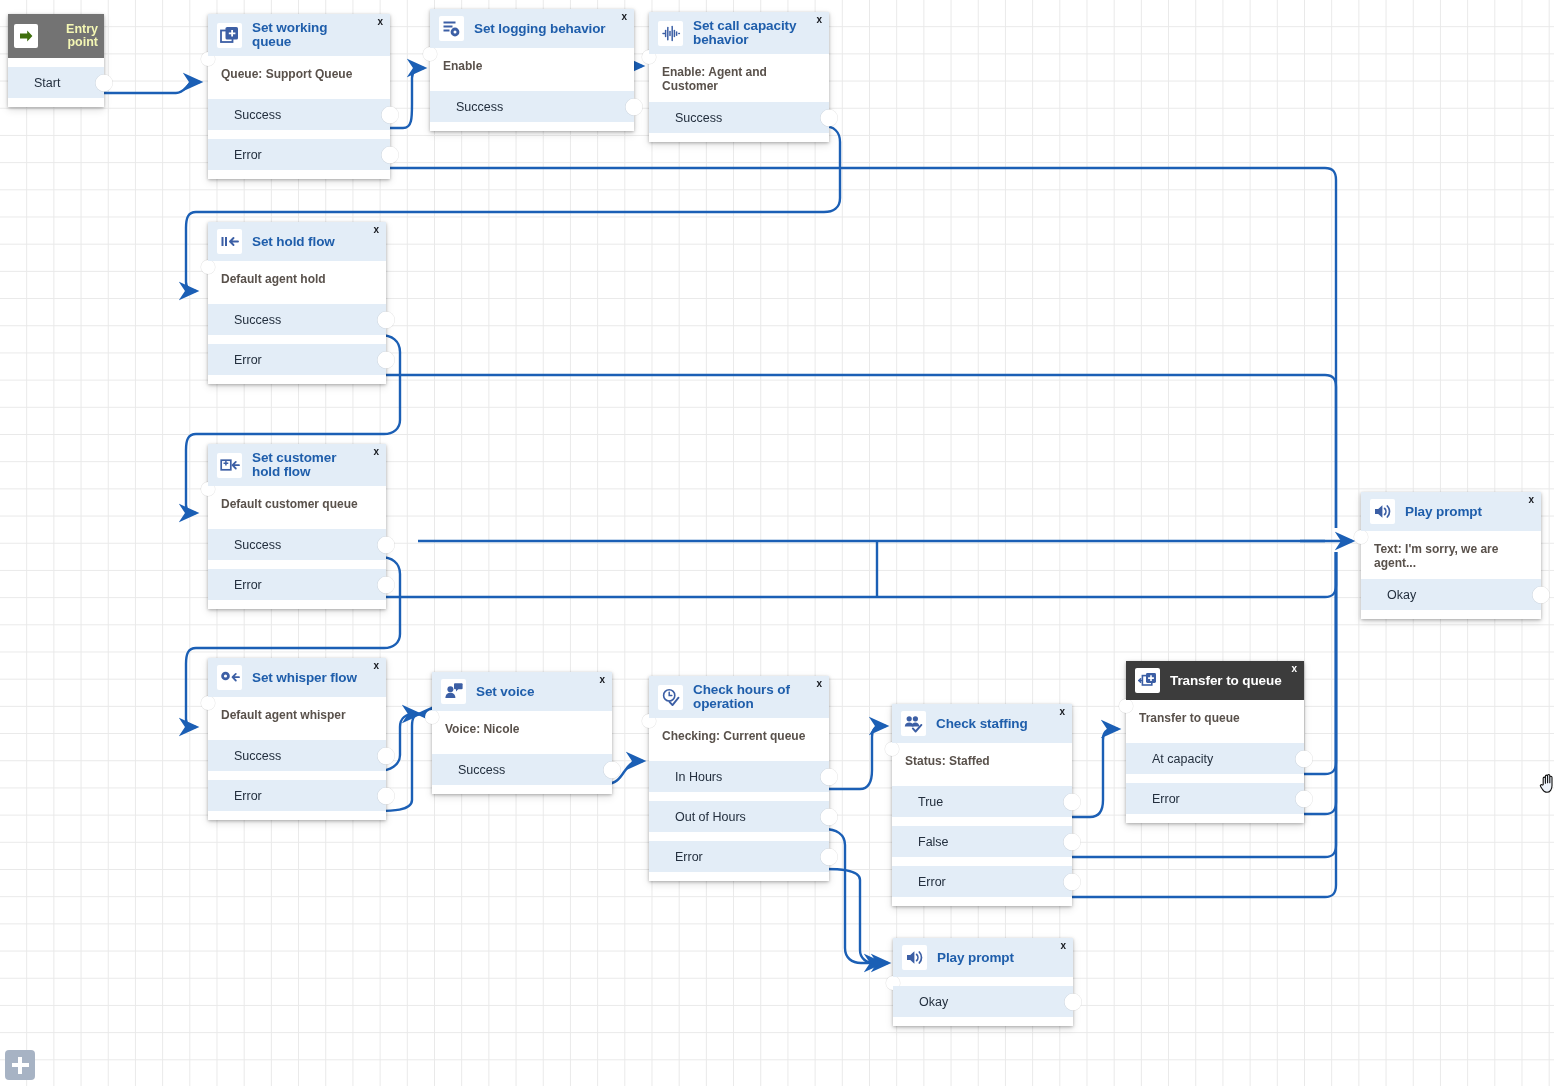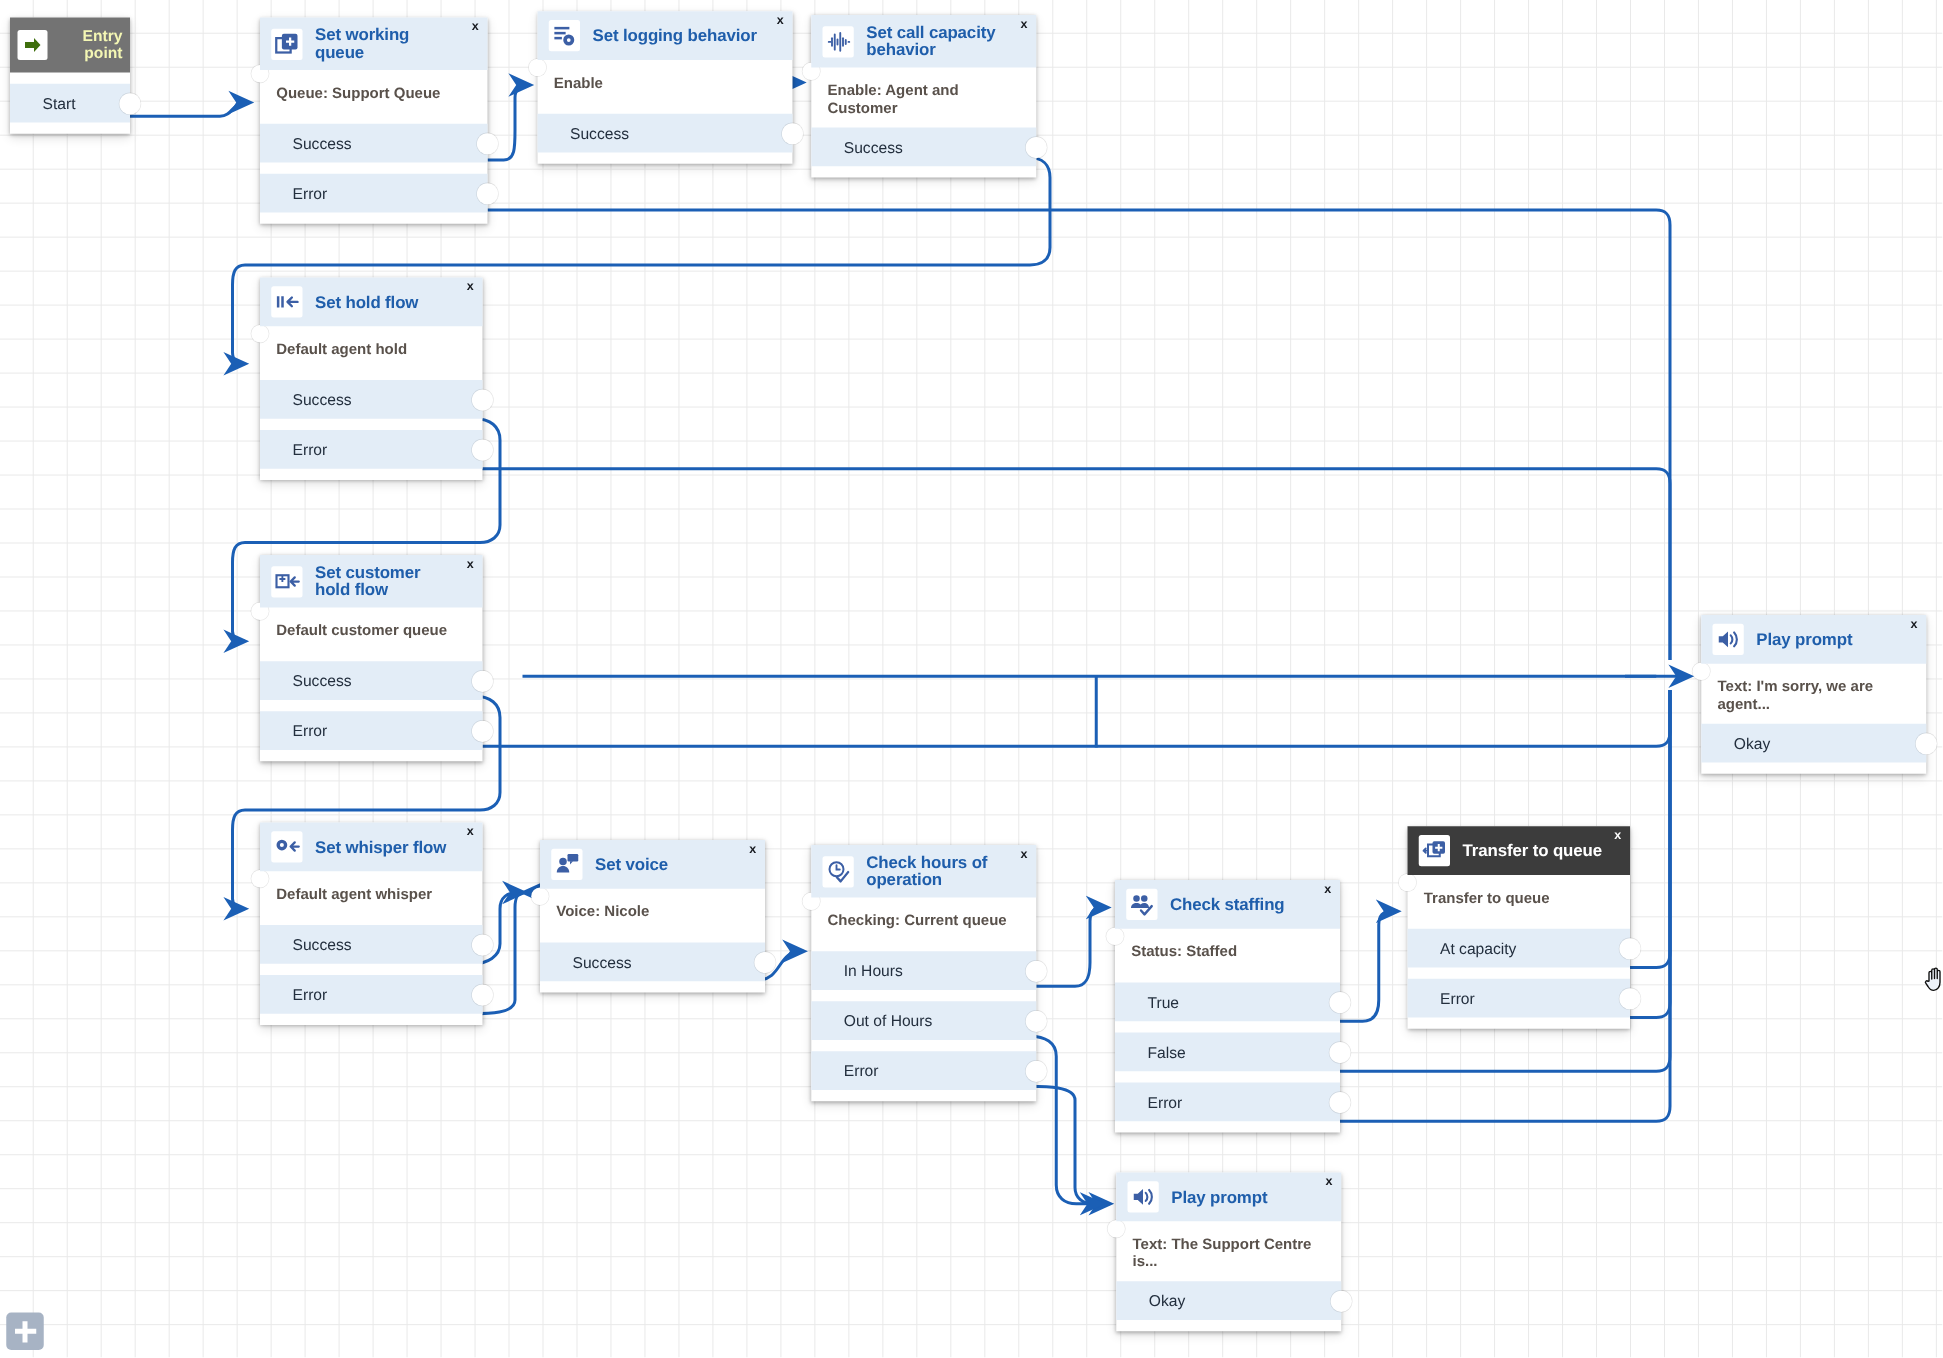--- a/index.html
+++ b/index.html
@@ -537,21 +537,20 @@
       <div class="ic">
         <svg width="20" height="19" viewBox="0 0 20 19">
           <path d="M2 7 h3.2 L9.4 3.2 v12.6 L5.2 12 H2 Z" fill="#3c5fa5"></path>
           <path d="M11.6 6.3 a4.6 4.6 0 0 1 0 6.4" stroke="#3c5fa5" stroke-width="1.7" fill="none" stroke-linecap="round"></path>
           <path d="M14.3 4 a8 8 0 0 1 0 11" stroke="#3c5fa5" stroke-width="1.7" fill="none" stroke-linecap="round"></path>
         </svg>
       </div>
       <div class="node-title">Play prompt</div>
       <div class="node-x">x</div>
     </div>
-    <div class="node-body">Text: The Support Centre is...</div>
     <div class="ports">
       <div class="port">
         <span>Okay</span>
         <span class="knob"></span>
       </div>
     </div>
   </div>
 
   <div id="add-btn"></div>
 

